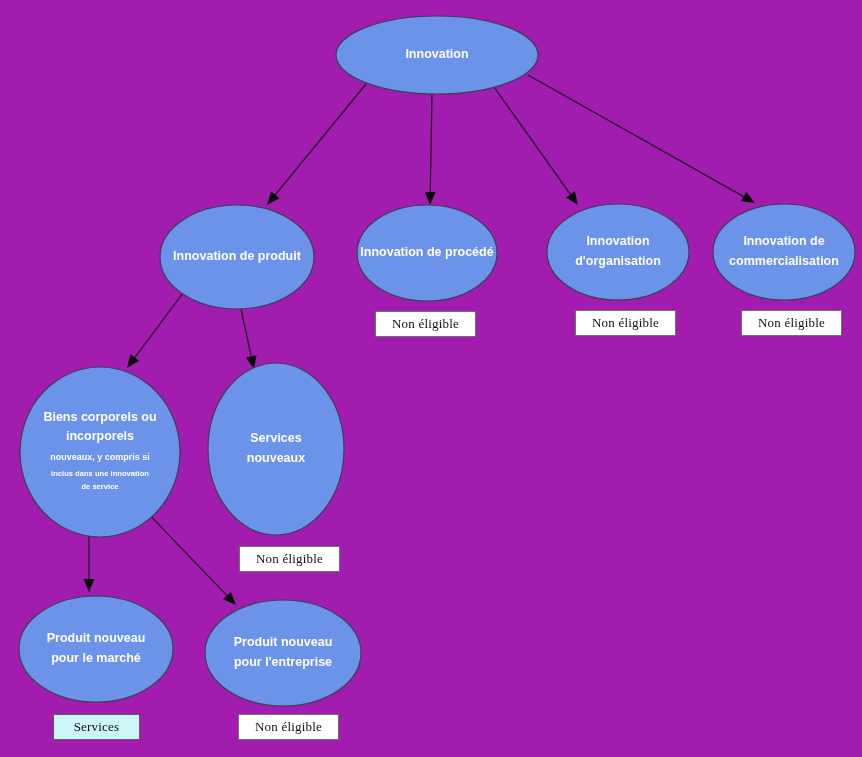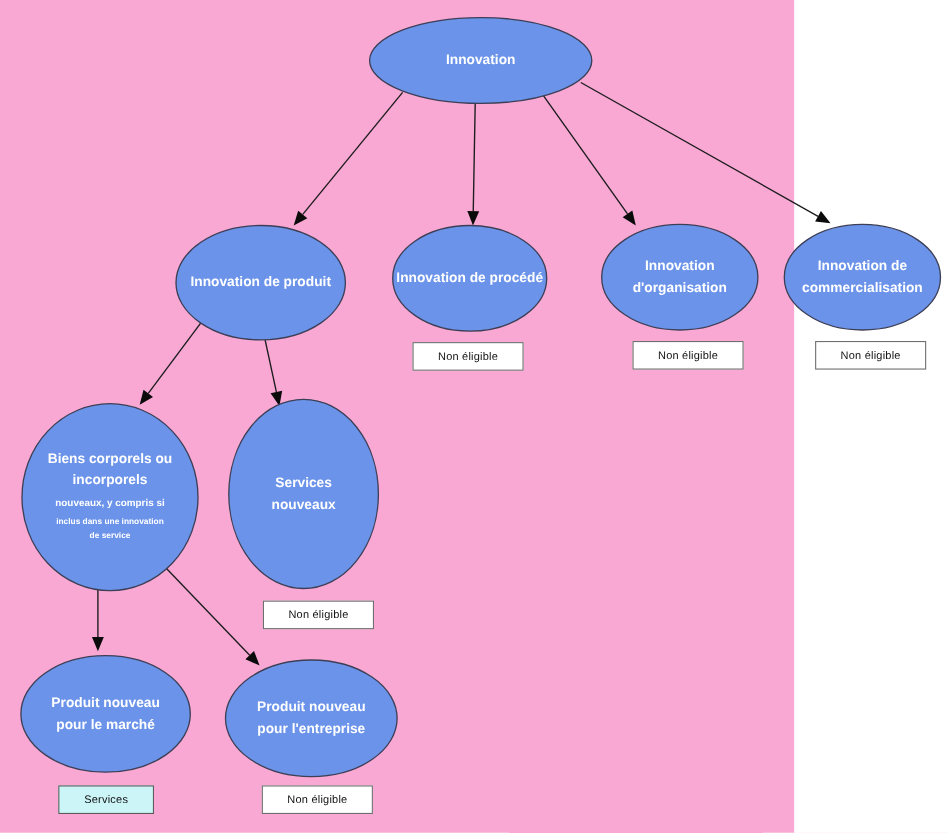--- a/index.html
+++ b/index.html
@@ -9,23 +9,23 @@
     background: #ffffff;
   }
   body {
     width: 862px;
     height: 757px;
     font-family: "Liberation Sans", sans-serif;
     overflow: hidden;
   }
   #diagram-canvas {
     position: relative;
-    width: 722px;
+    width: 862px;
     height: 757px;
-    background: #f9a8d4;
+    background: #a21caf;
   }
   svg.diagram-svg {
     position: absolute;
     top: 0;
     left: 0;
     width: 862px;
     height: 757px;
     display: block;
   }
   .node-ellipse {
@@ -59,22 +59,22 @@
   }
   .edge-head {
     fill: #0b0b0b;
     stroke: none;
   }
   .status-box {
     position: absolute;
     box-sizing: border-box;
     border: 1px solid #6f6f6f;
     background: #ffffff;
-    font-family: Liberation Sans, sans-serif;
-    font-size: 10px;
+    font-family: Liberation Serif, serif;
+    font-size: 13px;
     color: #101010;
     display: flex;
     align-items: center;
     justify-content: center;
     letter-spacing: 0.2px;
   }
   .status-box.eligible {
     background: #ccf5f7;
     border-color: #5c5c5c;
   }

